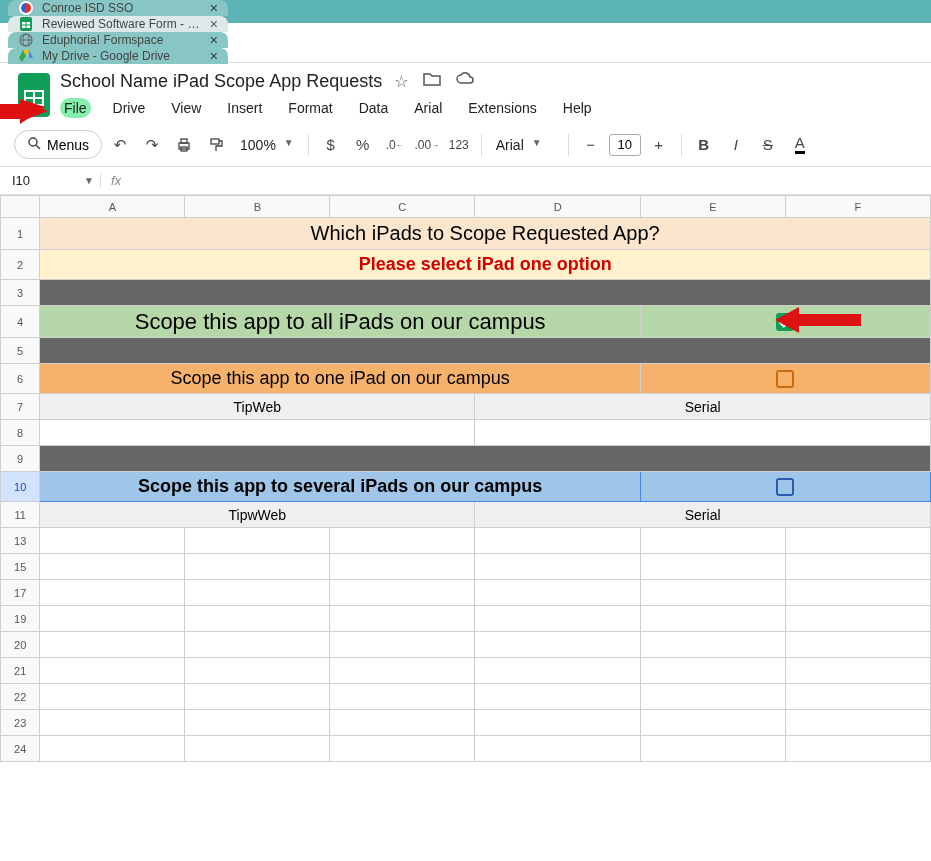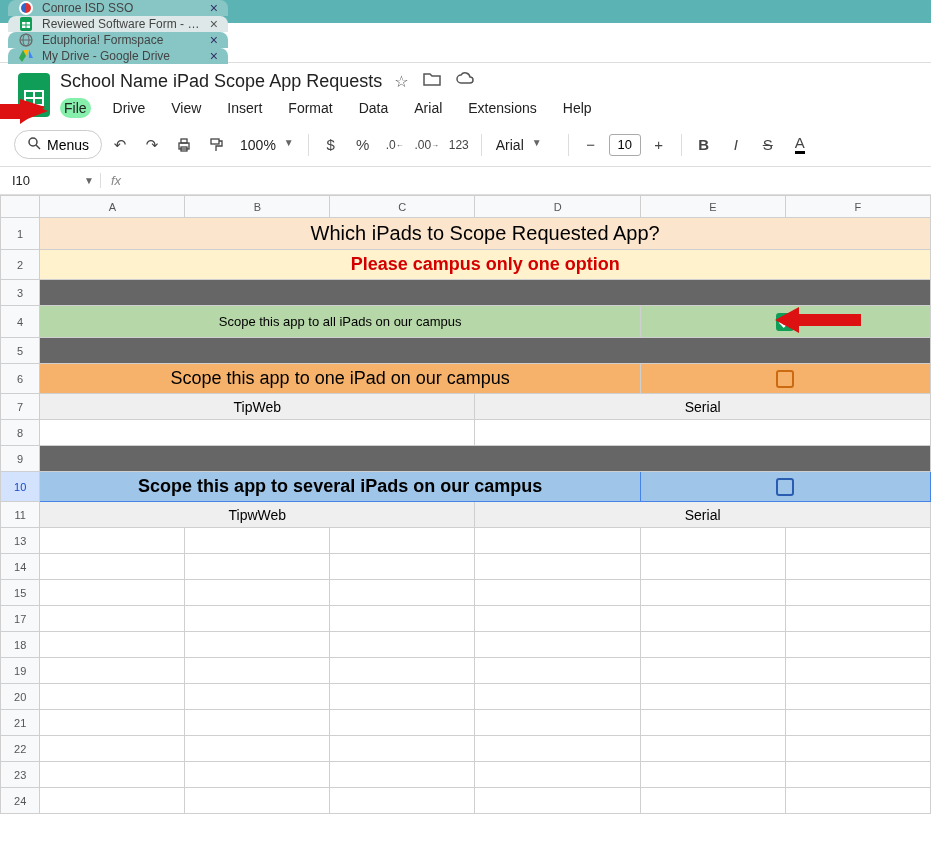--- a/index.html
+++ b/index.html
@@ -55,21 +55,21 @@
 .sheet th, .sheet td { border: 1px solid #cfcfcf; font-size: 13px; position: relative; }
 .sheet thead th { background: #f8f9fa; color: #555; font-weight: normal; height: 22px; font-size: 11px; }
 .sheet .corner { width: 38px; background: #f8f9fa; }
 .sheet tbody th.rowhead { width: 38px; background: #f8f9fa; color: #555; font-weight: normal; font-size: 11px; text-align: center; height: 26px; }
 .sheet tbody th.rowhead.sel { background: #d3e3fd; color: #1a47c8; }
 .sheet td { height: 26px; text-align: center; }
 
 .r1 td.merged { background: #fce5cd; font-size: 20px; color: #000; height: 32px; }
 .r2 td.merged { background: #fff2cc; font-size: 18px; color: #d40000; font-weight: bold; height: 30px; }
 .r3 td, .r5 td, .r9 td { background: #666666; height: 18px; }
-.r4 td.label { background: #b6d7a8; font-size: 13px; color: #000; height: 32px; }
+.r4 td.label { background: #b6d7a8; font-size: 22px; color: #000; height: 32px; }
 .r4 td.cb { background: #b6d7a8; }
 .r6 td.label { background: #f6b26b; font-size: 18px; color: #000; height: 30px; }
 .r6 td.cb { background: #f6b26b; }
 .r7 td { background: #efefef; font-size: 14px; height: 26px; }
 .r10 td.label { background: #9fc5e8; font-size: 18px; color: #000; height: 30px; }
 .r10 td.cb { background: #9fc5e8; }
 .r10 td { border: 1px solid #4683e8; font-weight: bold; }
 .r11 td { background: #efefef; font-size: 14px; height: 26px; }
 
 .checkbox { display: inline-block; width: 18px; height: 18px; border: 2px solid #555; border-radius: 3px; vertical-align: middle; position: relative; }
@@ -270,21 +270,21 @@
       <th>F</th>
     </tr>
   </thead>
   <tbody>
     <tr class="r1">
           <th class="rowhead">1</th>
       <td class="merged" colspan="6">Which iPads to Scope Requested App?</td>
         </tr>
     <tr class="r2">
           <th class="rowhead">2</th>
-      <td class="merged" colspan="6">Please campus only one option</td>
+      <td class="merged" colspan="6">Please select iPad one option</td>
         </tr>
     <tr class="r3">
           <th class="rowhead">3</th>
           <td colspan="6"></td>
         </tr>
     <tr class="r4">
           <th class="rowhead">4</th>
       <td class="label" colspan="4">Scope this app to all iPads on our campus</td>
       <td class="cb" colspan="2"><span class="checkbox checked"></span></td>
         </tr>
@@ -324,48 +324,30 @@
     <tr>
           <th class="rowhead">13</th>
           <td></td>
           <td></td>
           <td></td>
           <td></td>
           <td></td>
           <td></td>
         </tr>
     <tr>
-          <th class="rowhead">14</th>
-          <td></td>
-          <td></td>
-          <td></td>
-          <td></td>
-          <td></td>
-          <td></td>
-        </tr>
-    <tr>
           <th class="rowhead">15</th>
           <td></td>
           <td></td>
           <td></td>
           <td></td>
           <td></td>
           <td></td>
         </tr>
     <tr>
           <th class="rowhead">17</th>
-          <td></td>
-          <td></td>
-          <td></td>
-          <td></td>
-          <td></td>
-          <td></td>
-        </tr>
-    <tr>
-          <th class="rowhead">18</th>
           <td></td>
           <td></td>
           <td></td>
           <td></td>
           <td></td>
           <td></td>
         </tr>
     <tr>
           <th class="rowhead">19</th>
           <td></td>

